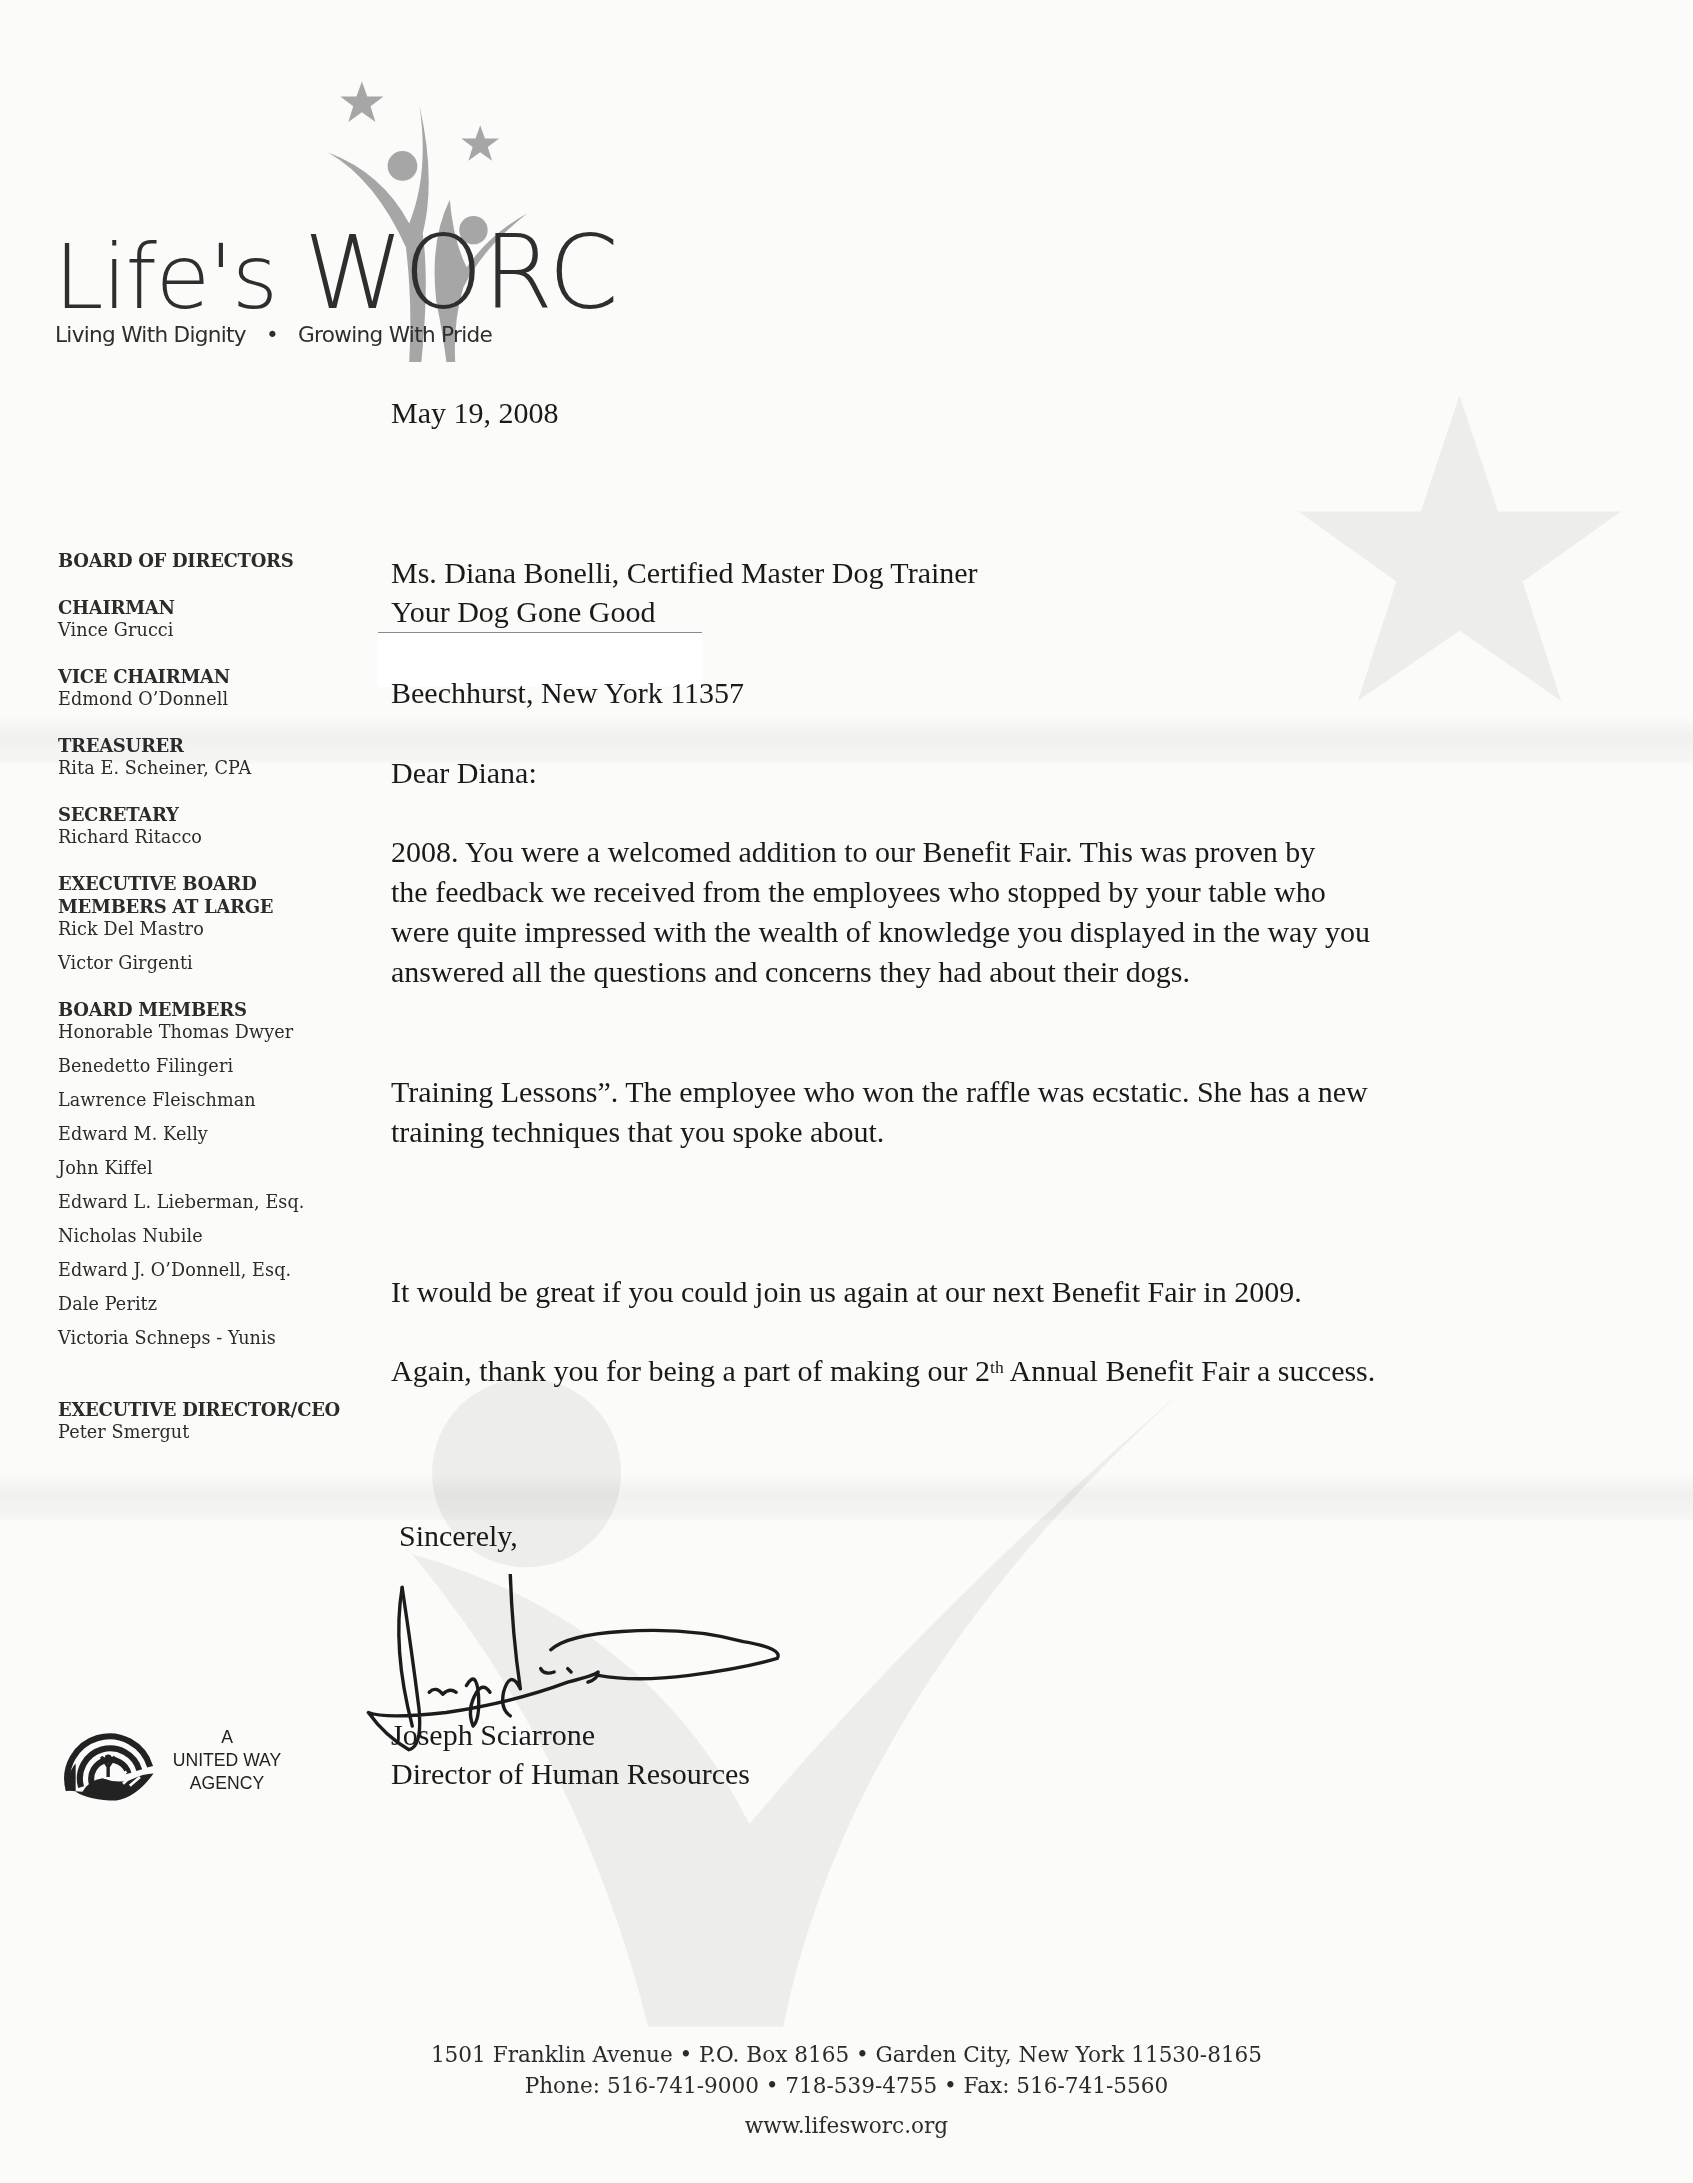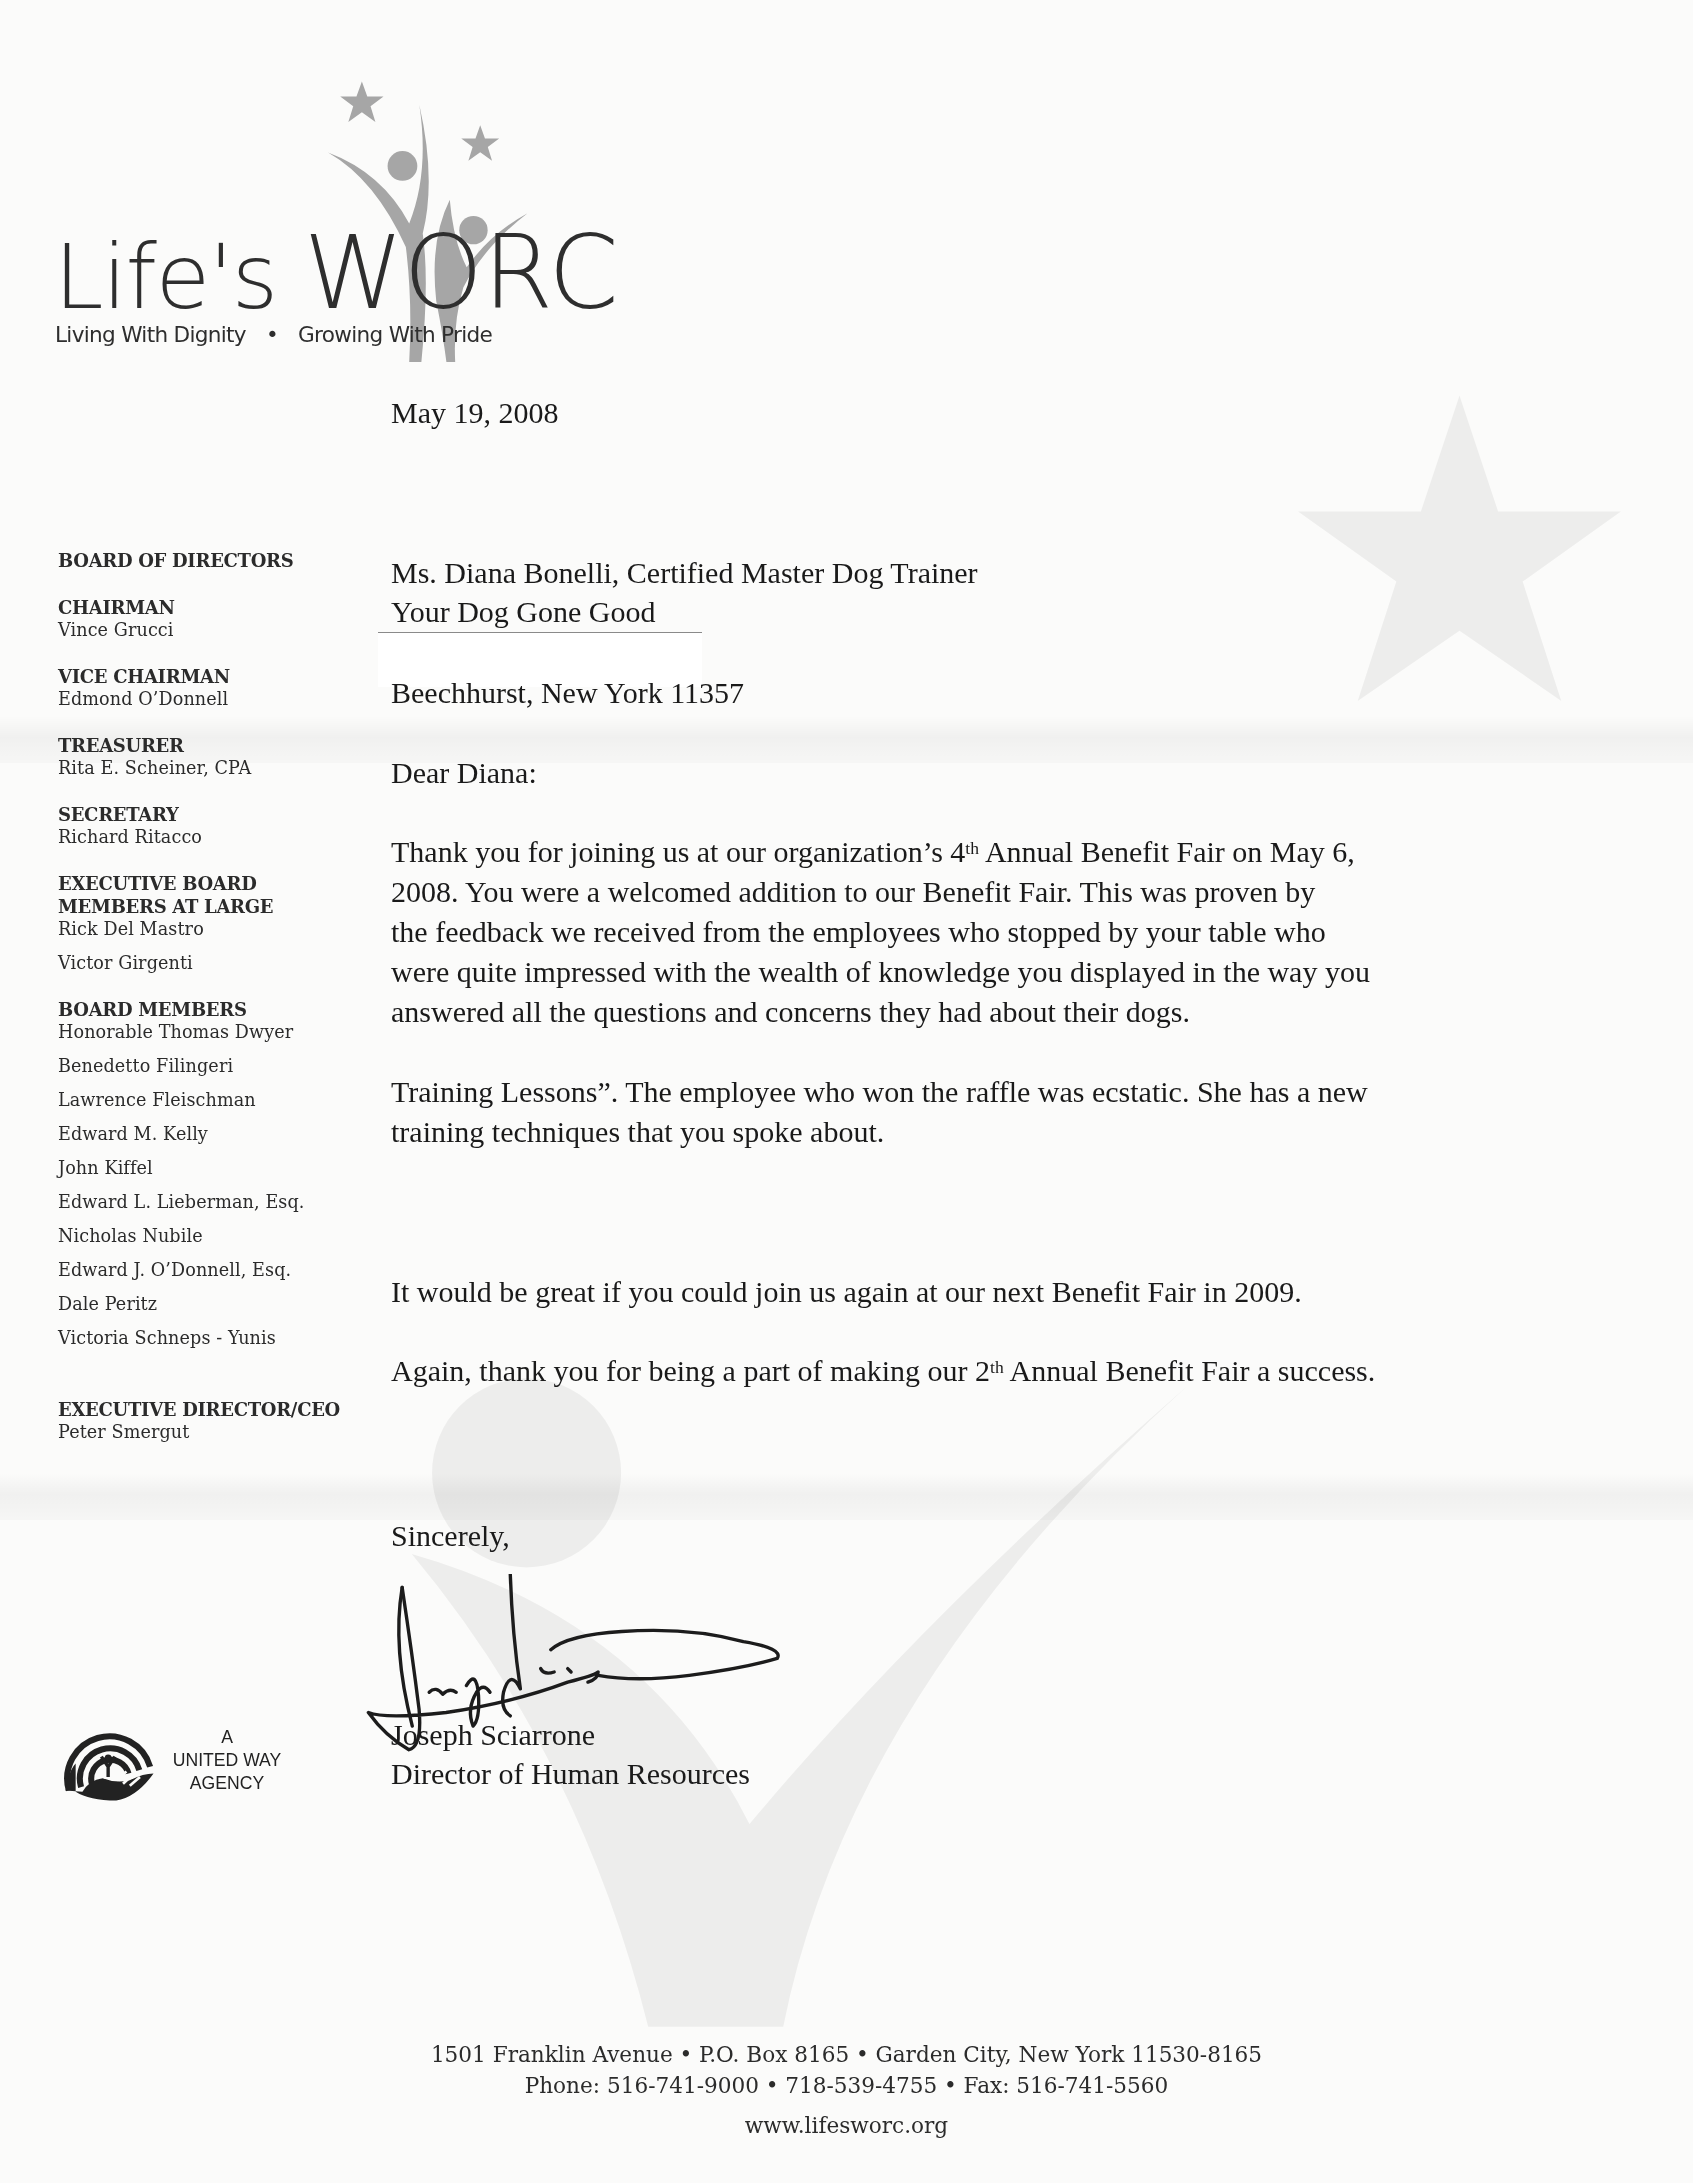--- a/index.html
+++ b/index.html
@@ -80,39 +80,38 @@
 <div class="letter" style="top:393px;">May 19, 2008</div>
 
 <div class="letter" style="top:553px;">Ms. Diana Bonelli, Certified Master Dog Trainer</div>
 <div class="letter" style="top:592px;">Your Dog Gone Good</div>
 <div class="redacted"></div>
 <div class="letter" style="top:673px;">Beechhurst, New York 11357</div>
 
 <div class="letter" style="top:753px;">Dear Diana:</div>
 
 <div class="letter" style="top:832px;">
-  <div><span>Thank you for joining us at our organization’s 4</span><sup>th</sup><span> Annual Benefit Fair on May 6,</span></div>
   <div>2008.  You were a  welcomed addition to our Benefit Fair.  This was proven by</div>
   <div>the feedback we received from the employees who stopped by your table who</div>
   <div>were quite impressed with the wealth of knowledge you displayed in the way you</div>
   <div>answered all the questions and concerns they had about their dogs.</div>
 </div>
 
 <div class="letter" style="top:1072px;">
   <div>Training Lessons”.  The employee who won the raffle was ecstatic.  She has a new</div>
   <div>training techniques that you spoke about.</div>
 </div>
 
 <div class="letter" style="top:1272px;">It would be great if you could join us again at our next Benefit Fair in 2009.</div>
 
 <div class="letter" style="top:1351px;">
   <span>Again, thank you for being a part of making our 2</span><sup>th</sup><span> Annual Benefit Fair a success.</span>
 </div>
 
-<div class="letter" style="top:1516px;">Sincerely,</div>
+<div class="letter" style="top:1516px;margin-left:8px;">Sincerely,</div>
 
 <svg class="abs" style="left:365px; top:1574px;" width="500" height="196" viewBox="0 0 740 290">
   <g fill="none" stroke="#1c1c1c" stroke-width="5" stroke-linecap="round" stroke-linejoin="round">
     <path d="M55 20 Q70 120 80 200 Q85 255 65 260 Q30 240 5 205 Q30 215 120 205 Q220 190 300 160 Q340 150 345 145 Q345 155 330 160"></path>
     <path d="M55 20 Q40 110 70 225"></path>
     <path d="M95 175 Q105 165 115 178 Q125 168 135 175"></path>
     <path d="M150 165 Q165 140 168 180 Q170 215 160 225 Q150 200 165 175 Q175 160 185 175"></path>
     <path d="M215 0 Q218 90 230 170 Q215 140 205 175 Q200 200 215 210"></path>
     <path d="M275 112 Q300 90 380 85 Q480 78 560 100 Q620 110 610 125 Q560 140 480 150 Q400 160 345 150"></path>
     <path d="M260 140 Q265 150 280 145"></path>

